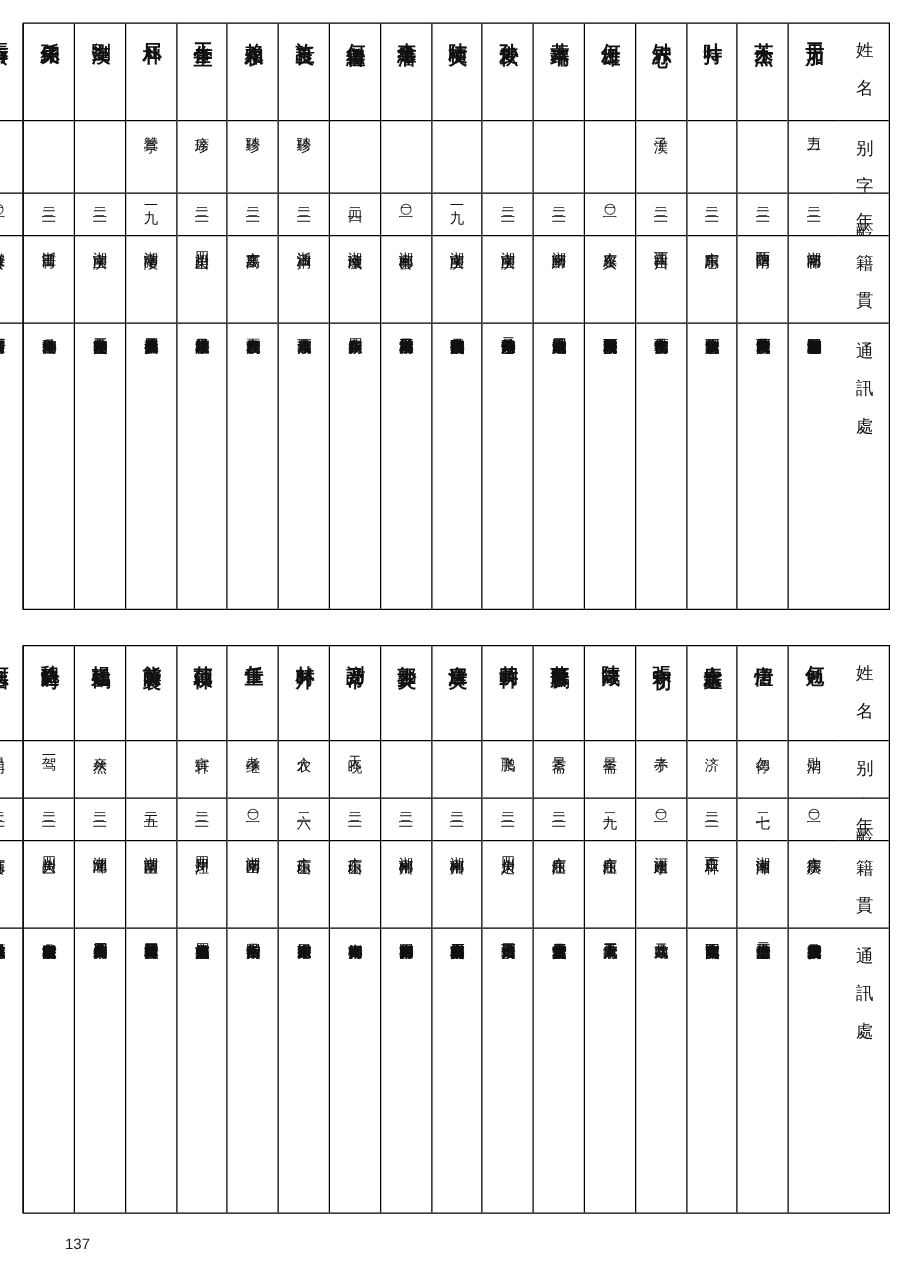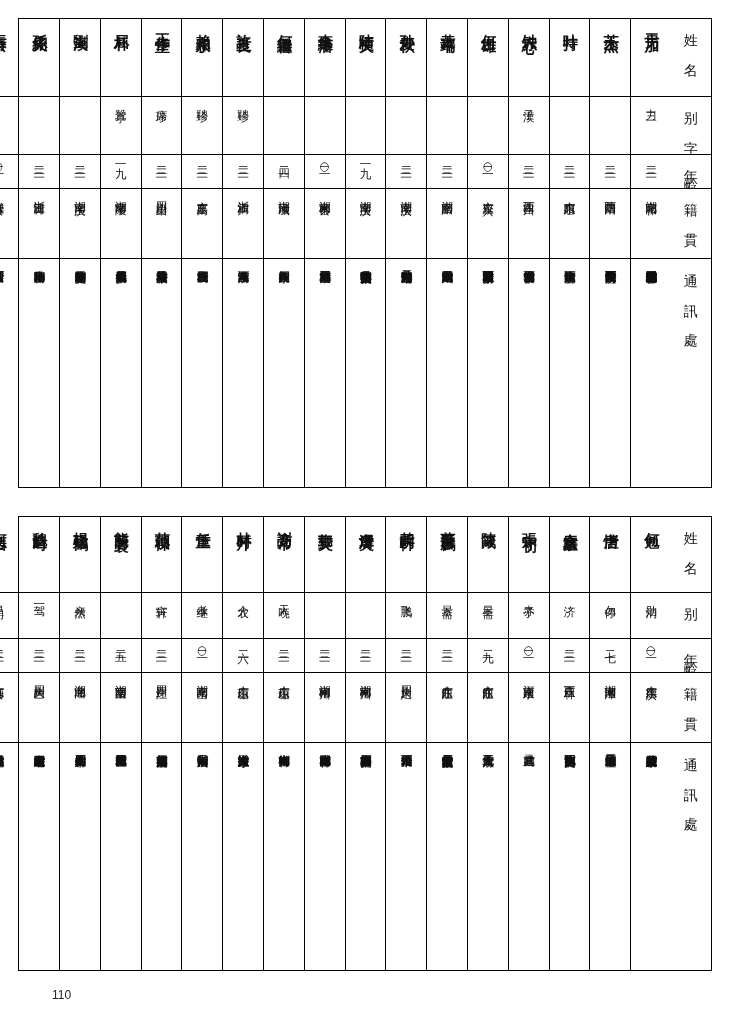--- a/index.html
+++ b/index.html
@@ -716,14 +716,14 @@
         </div>
         <div class="cell b-native">
           <span class="vt native-text">广东梅县</span>
         </div>
         <div class="cell b-addr">
           <span class="vt addr-text">广东梅县雁洋口计裕成宅</span>
         </div>
       </div>
     </div>
 
-  <div class="pagenum">110</div>
+  <div class="pagenum">137</div>
 </div>
 
 </body></html>

